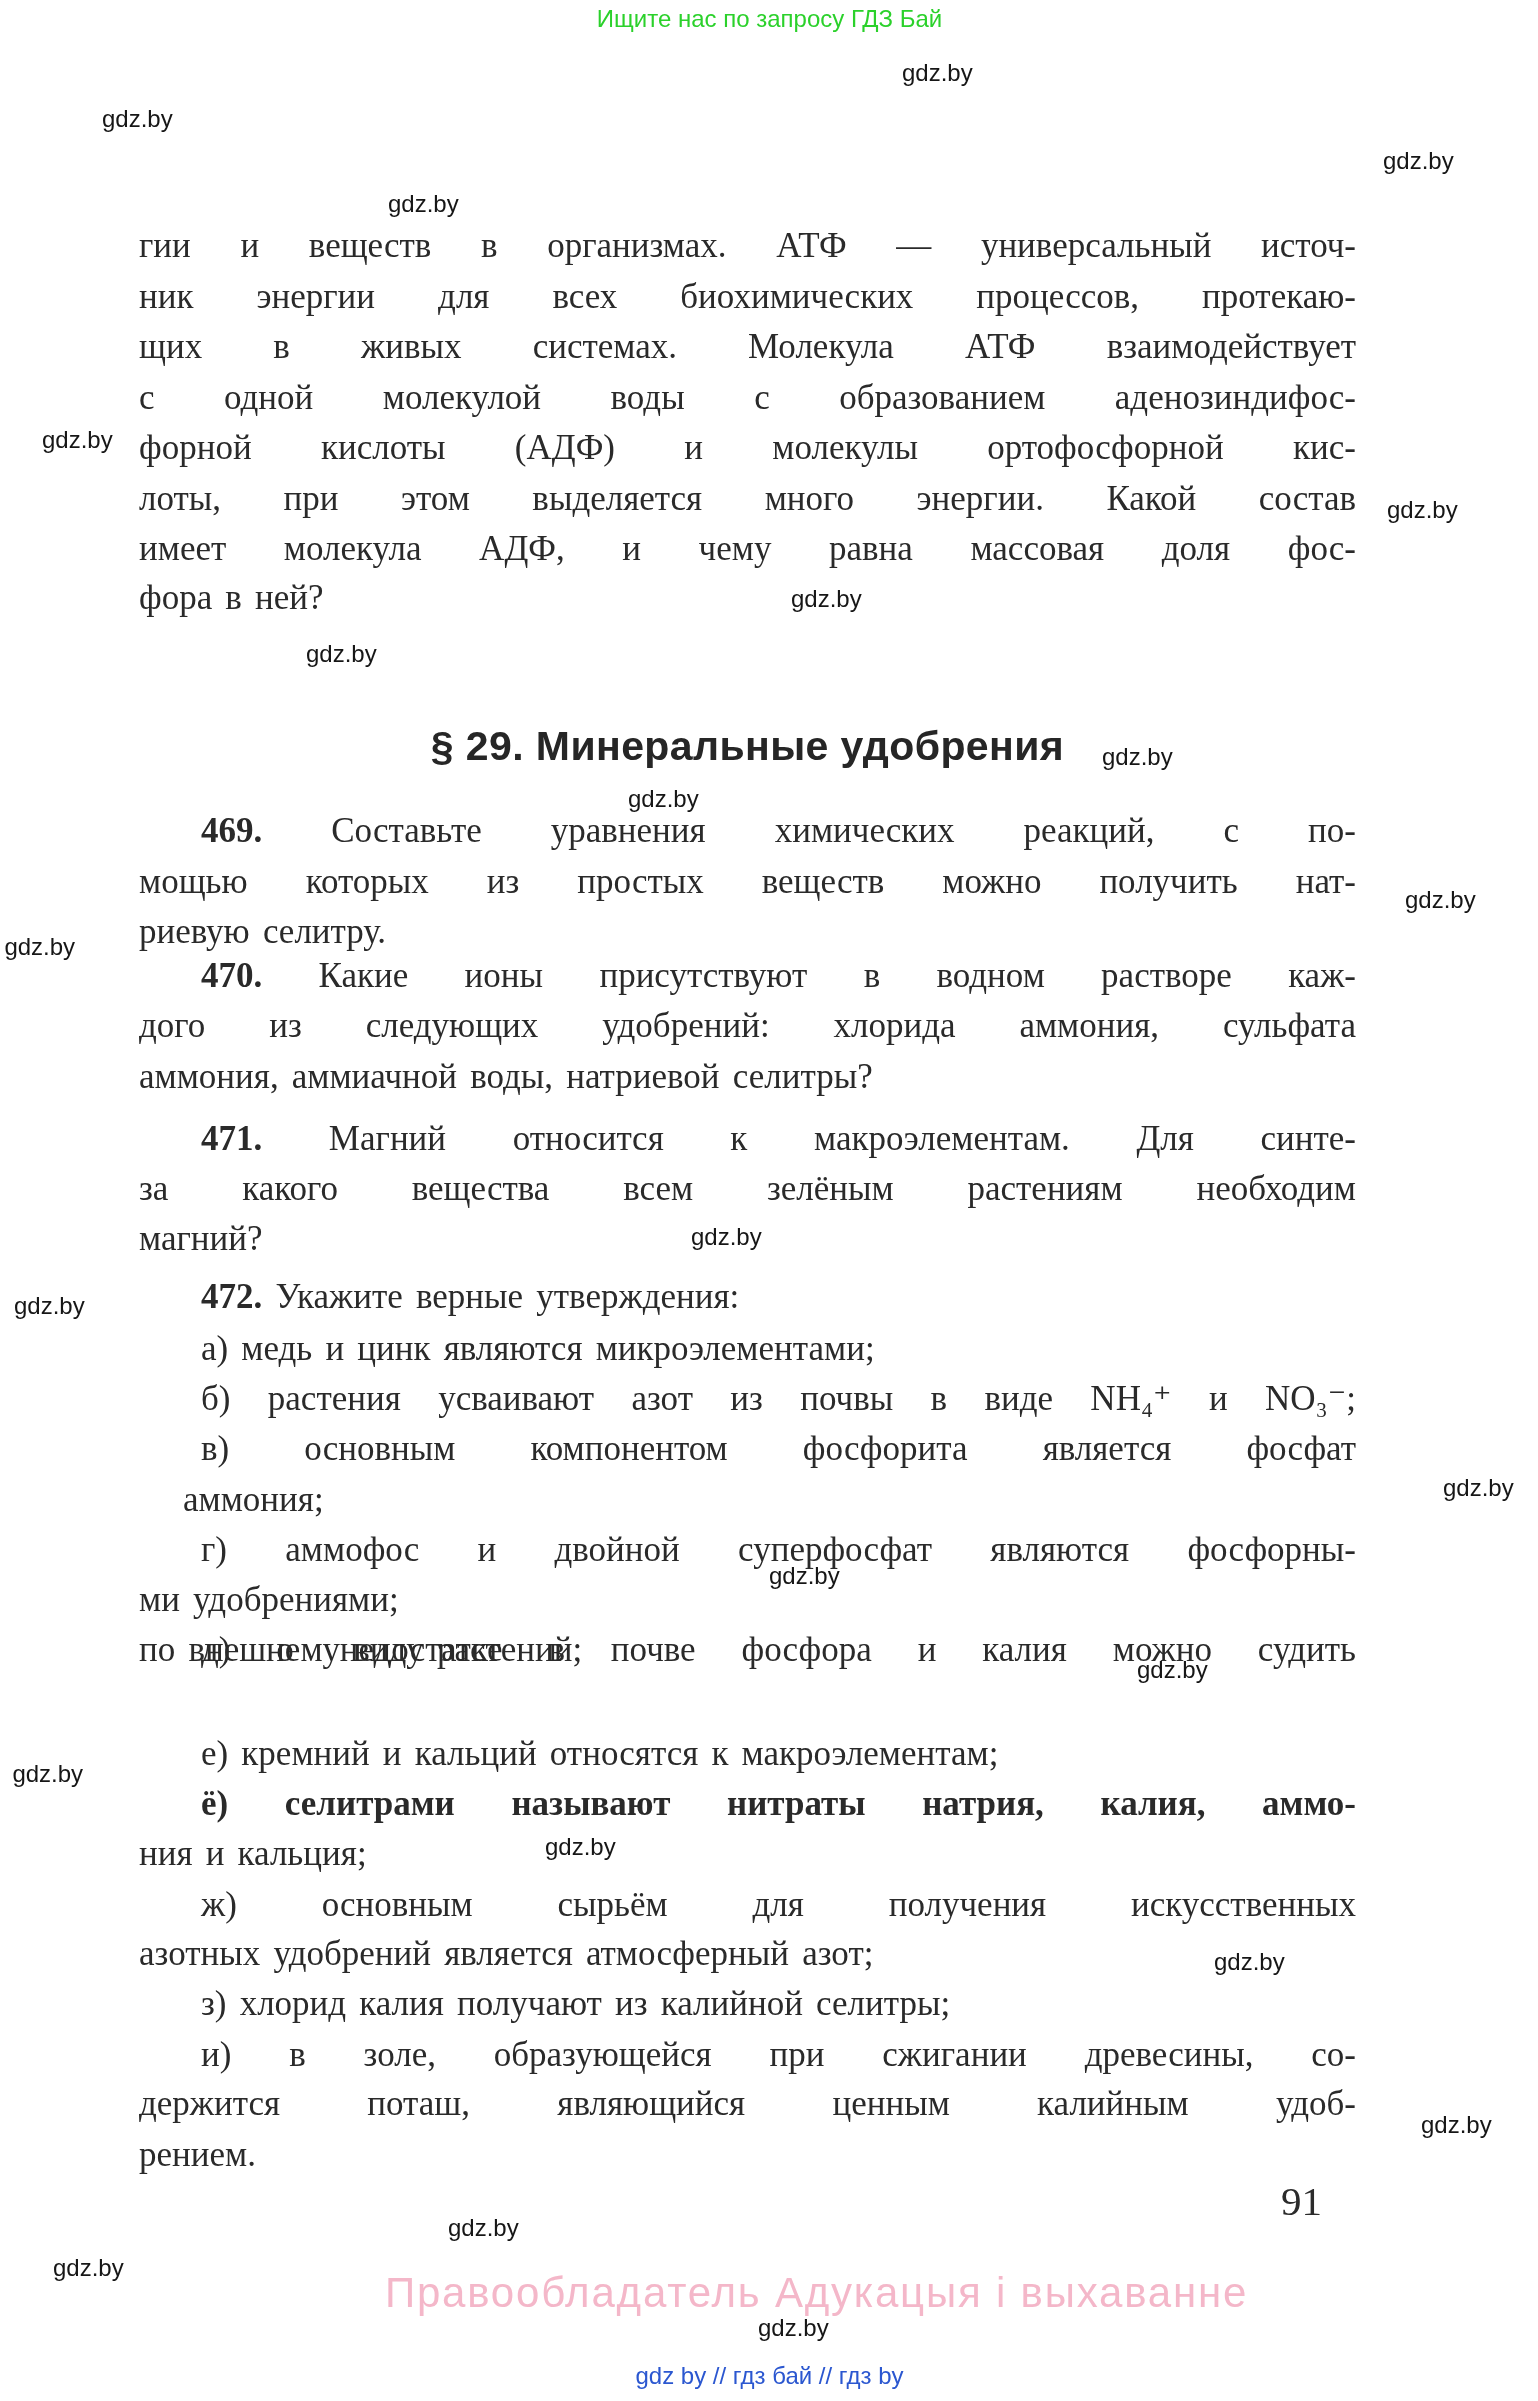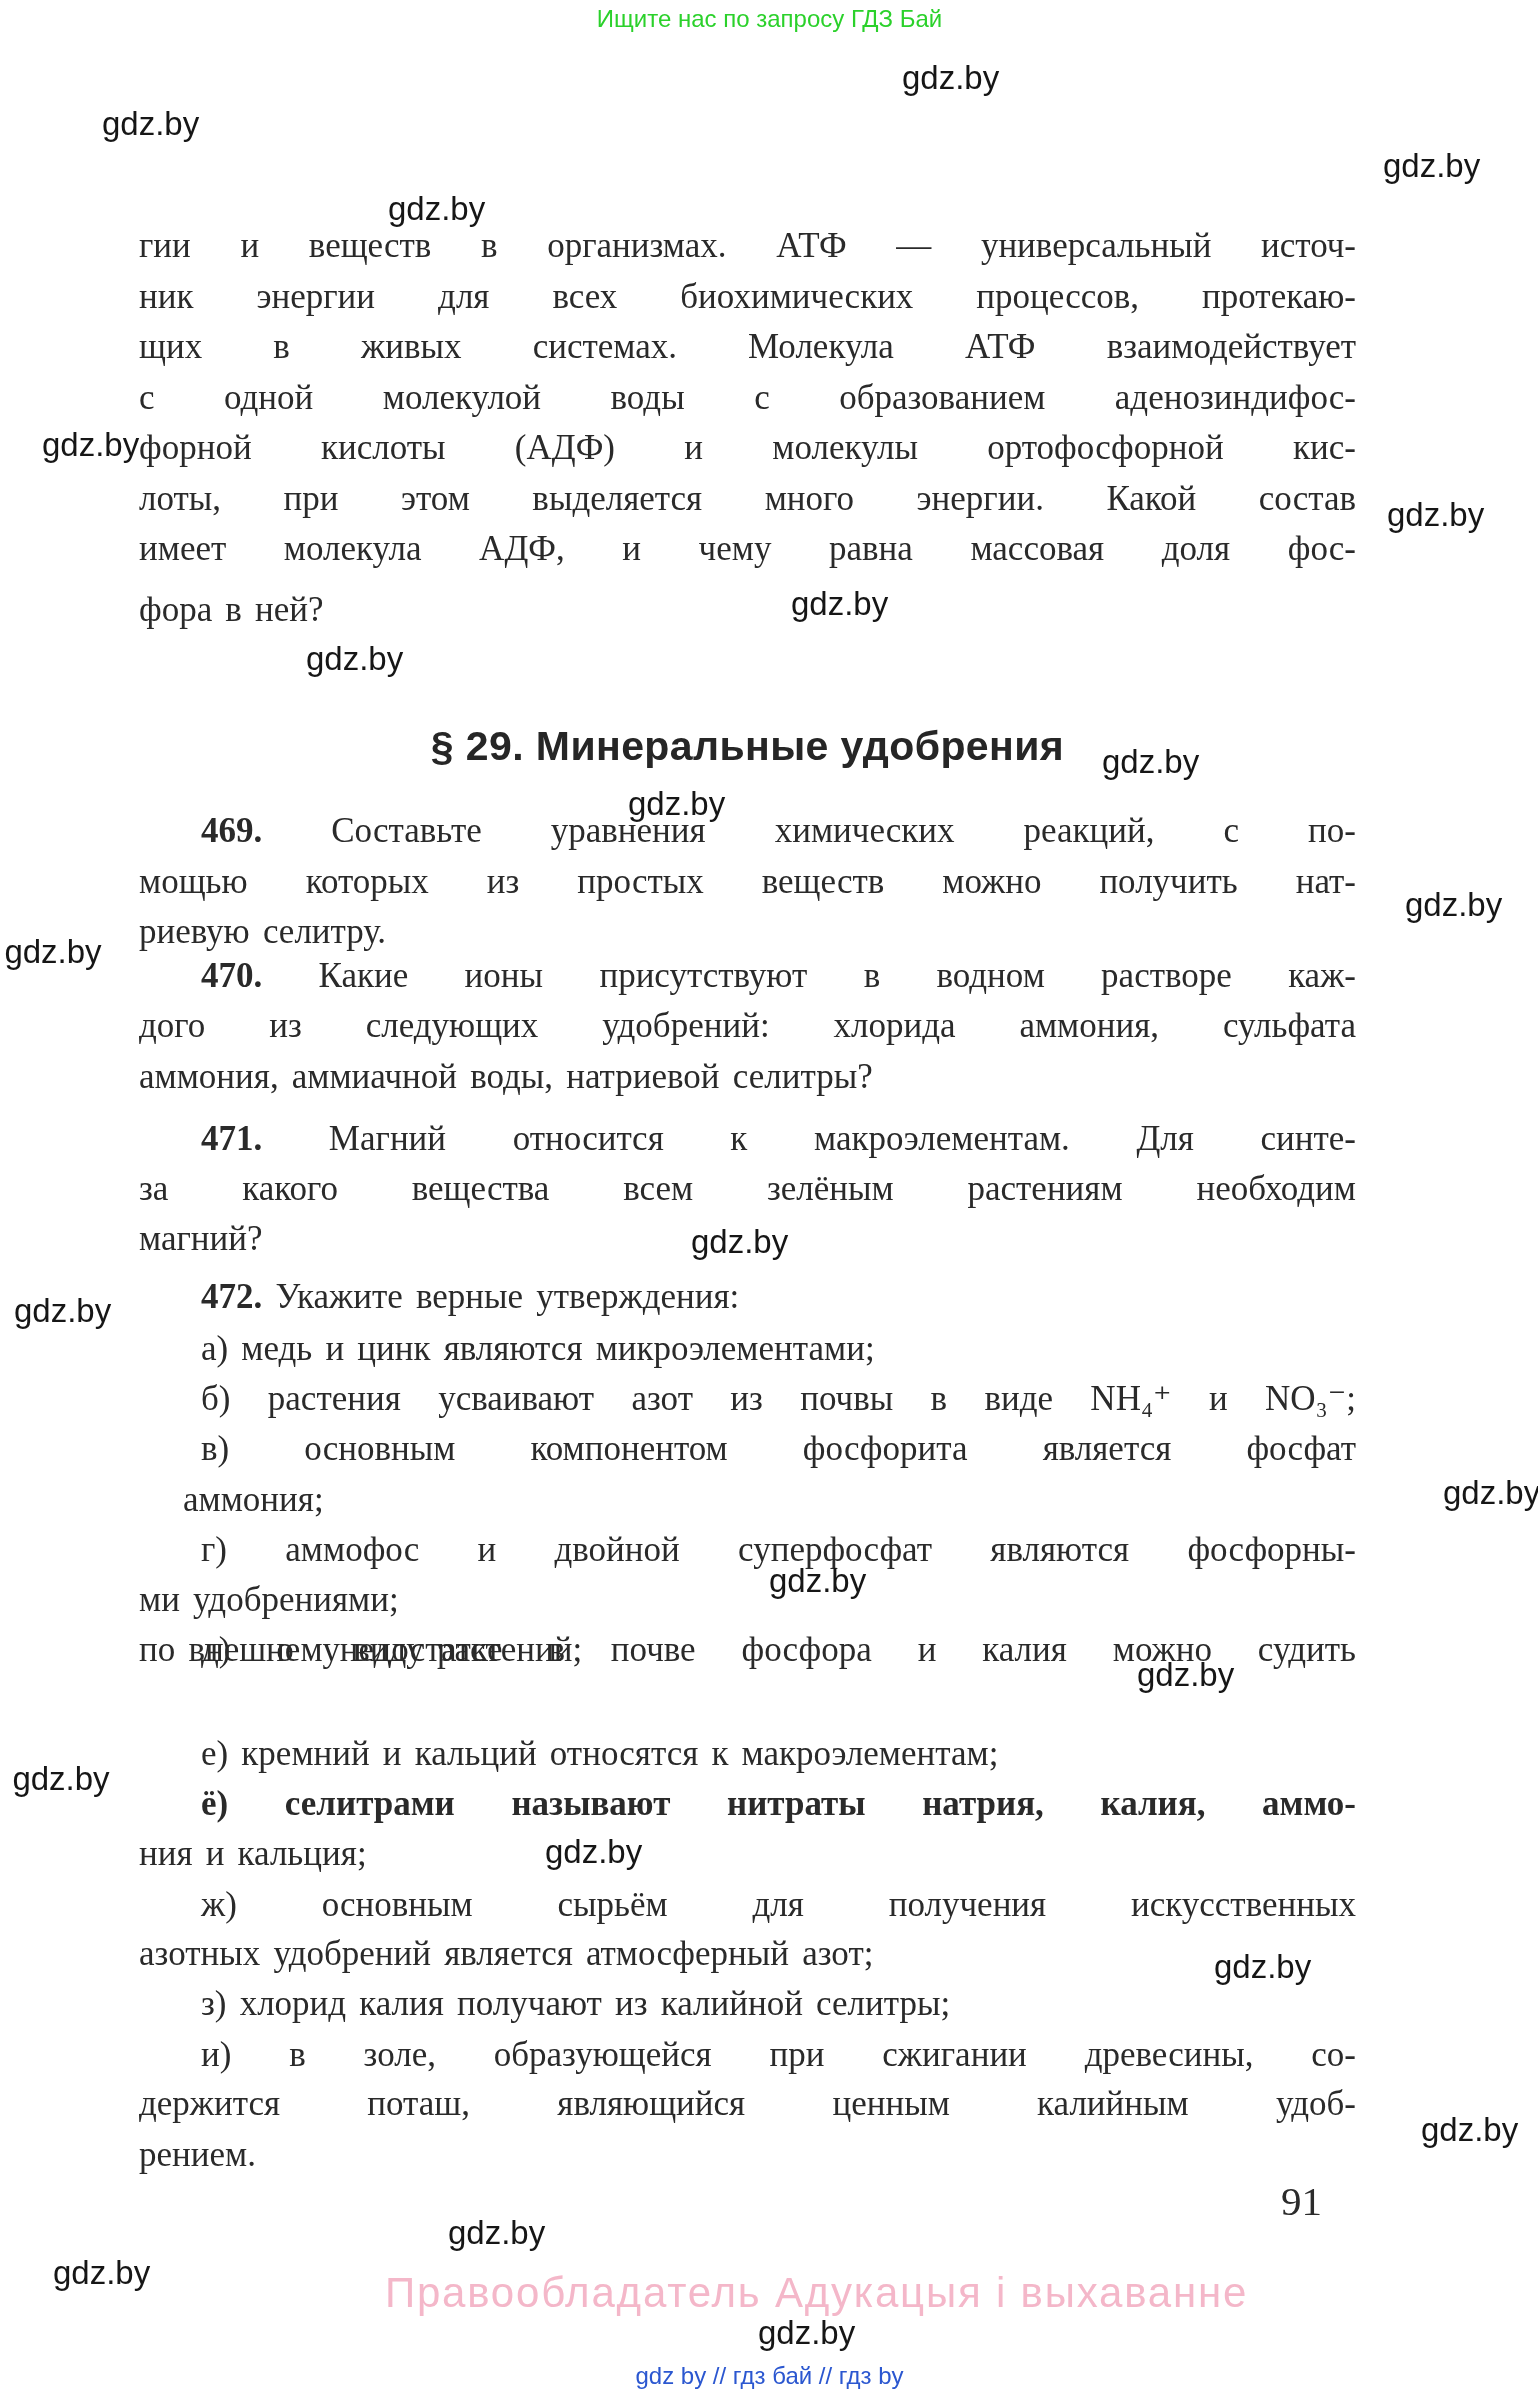--- a/index.html
+++ b/index.html
@@ -36,21 +36,21 @@
     font-size:35px;line-height:44px;color:var(--body_text);
     word-spacing:4.4px;
     white-space:normal;
   }
   .tline.just{text-align:justify;text-align-last:justify;}
   .tline.left{text-align:left;}
   .tline b{font-weight:bold;}
   .wm{
     position:absolute;
     font-family:"Liberation Sans","DejaVu Sans",sans-serif;
-    font-size:33px;color:var(--watermark);
+    font-size:24px;color:var(--watermark);
     white-space:nowrap;
   }
   .pagenum{
     position:absolute;left:1281px;top:2177px;
     font-size:41px;color:#2b2b2b;
   }
   .copyright{
     position:absolute;top:2269px;left:0;width:100%;
     text-align:center;
     font-family:"Liberation Sans","DejaVu Sans",sans-serif;
@@ -72,21 +72,21 @@
   <div class="banner">Ищите нас по запросу ГДЗ Бай</div>
   <div class="heading">§ 29. Минеральные удобрения</div>
   <div id="text-layer">
       <div class="tline just" style="top: 224px;">гии и веществ в организмах. АТФ — универсальный источ-</div>
       <div class="tline just" style="top: 275px;">ник энергии для всех биохимических процессов, протекаю-</div>
       <div class="tline just" style="top: 325px;">щих в живых системах. Молекула АТФ взаимодействует</div>
       <div class="tline just" style="top: 376px;">с одной молекулой воды с образованием аденозиндифос-</div>
       <div class="tline just" style="top: 426px;">форной кислоты (АДФ) и молекулы ортофосфорной кис-</div>
       <div class="tline just" style="top: 477px;">лоты, при этом выделяется много энергии. Какой состав</div>
       <div class="tline just" style="top: 527px;">имеет молекула АДФ, и чему равна массовая доля фос-</div>
-      <div class="tline left" style="top: 588px;">фора в ней?</div>
+      <div class="tline left" style="top: 576px;">фора в ней?</div>
       <div class="tline just" style="top: 809px; padding-left: 62px;"><b>469.</b> Составьте уравнения химических реакций, с по-</div>
       <div class="tline just" style="top: 860px;">мощью которых из простых веществ можно получить нат-</div>
       <div class="tline left" style="top: 910px;">риевую селитру.</div>
       <div class="tline just" style="top: 954px; padding-left: 62px;"><b>470.</b> Какие ионы присутствуют в водном растворе каж-</div>
       <div class="tline just" style="top: 1004px;">дого из следующих удобрений: хлорида аммония, сульфата</div>
       <div class="tline left" style="top: 1055px;">аммония, аммиачной воды, натриевой селитры?</div>
       <div class="tline just" style="top: 1117px; padding-left: 62px;"><b>471.</b> Магний относится к макроэлементам. Для синте-</div>
       <div class="tline just" style="top: 1167px;">за какого вещества всем зелёным растениям необходим</div>
       <div class="tline left" style="top: 1217px;">магний?</div>
       <div class="tline left" style="top: 1275px; padding-left: 62px;"><b>472.</b> Укажите верные утверждения:</div>

